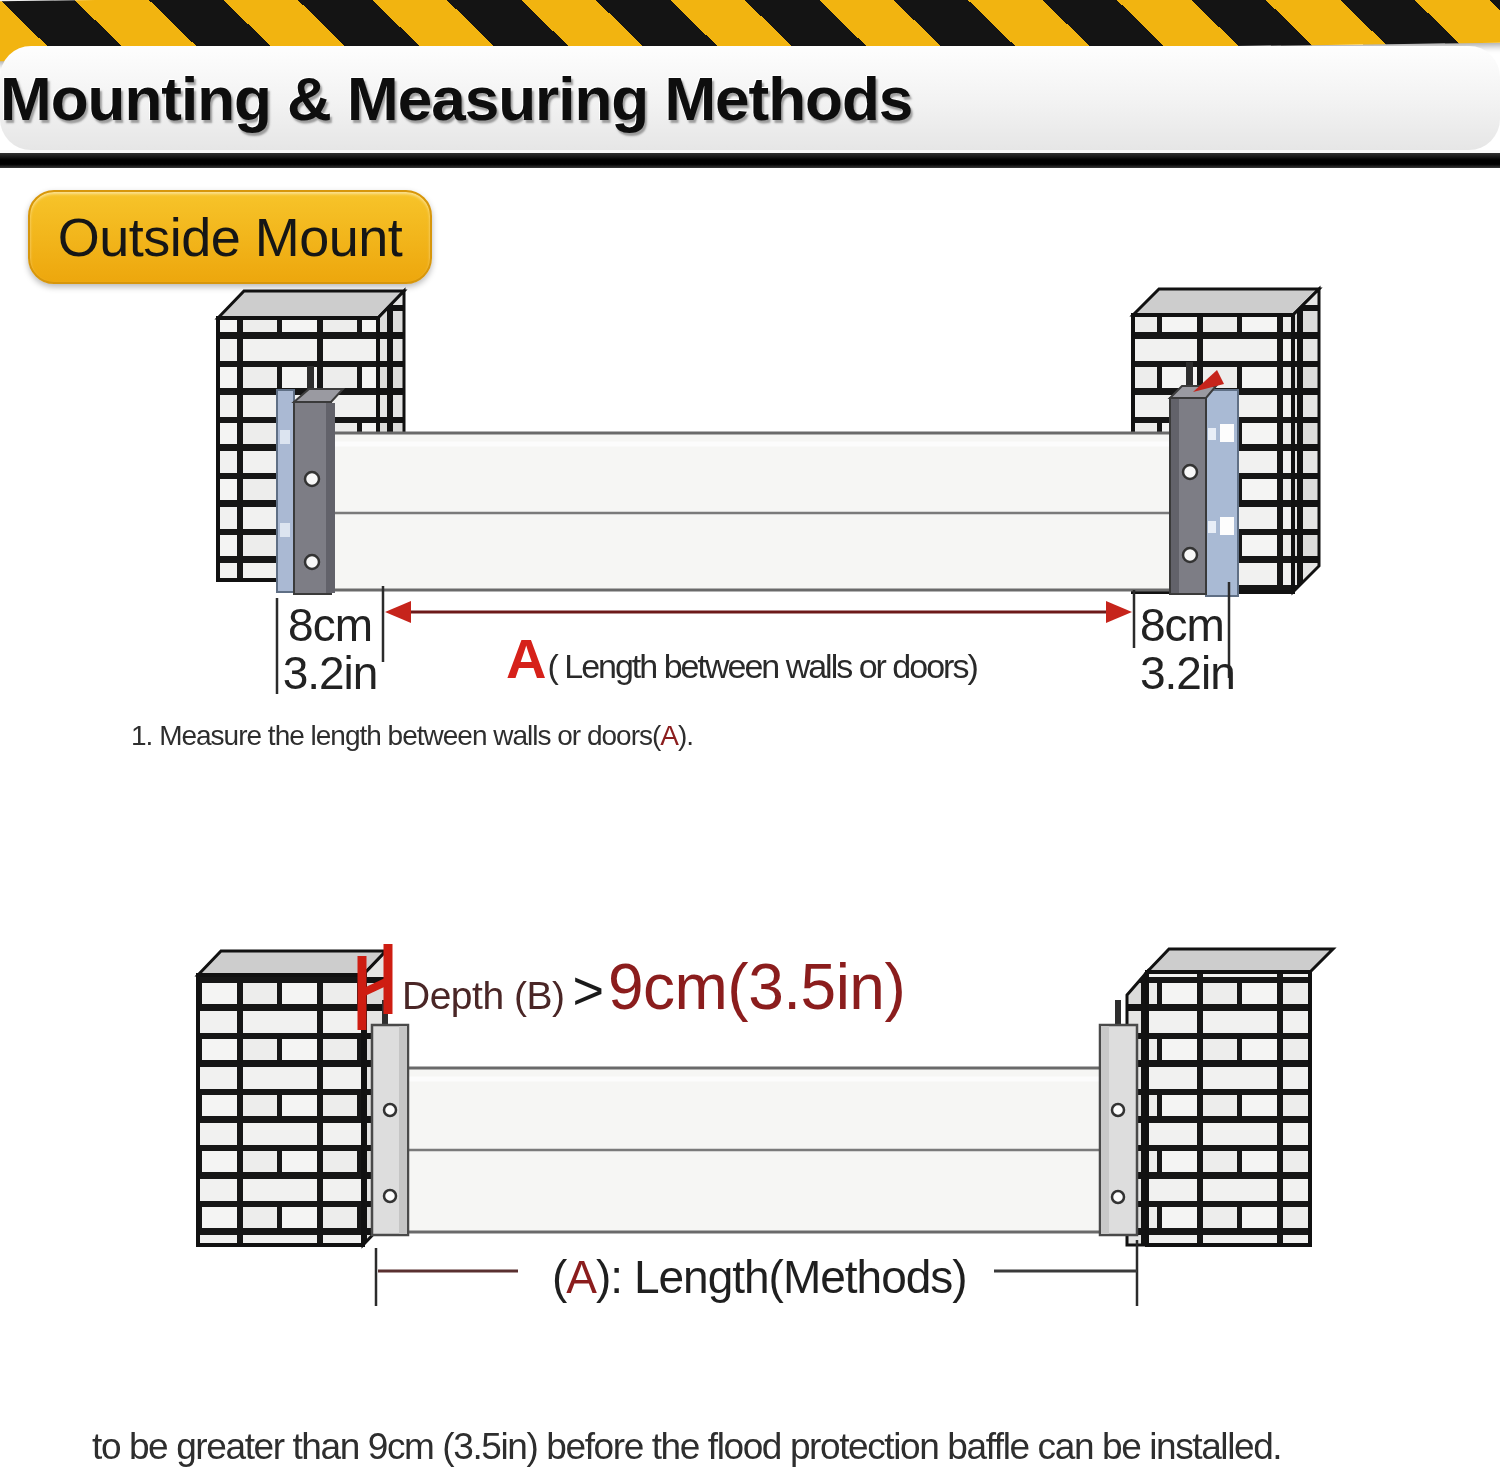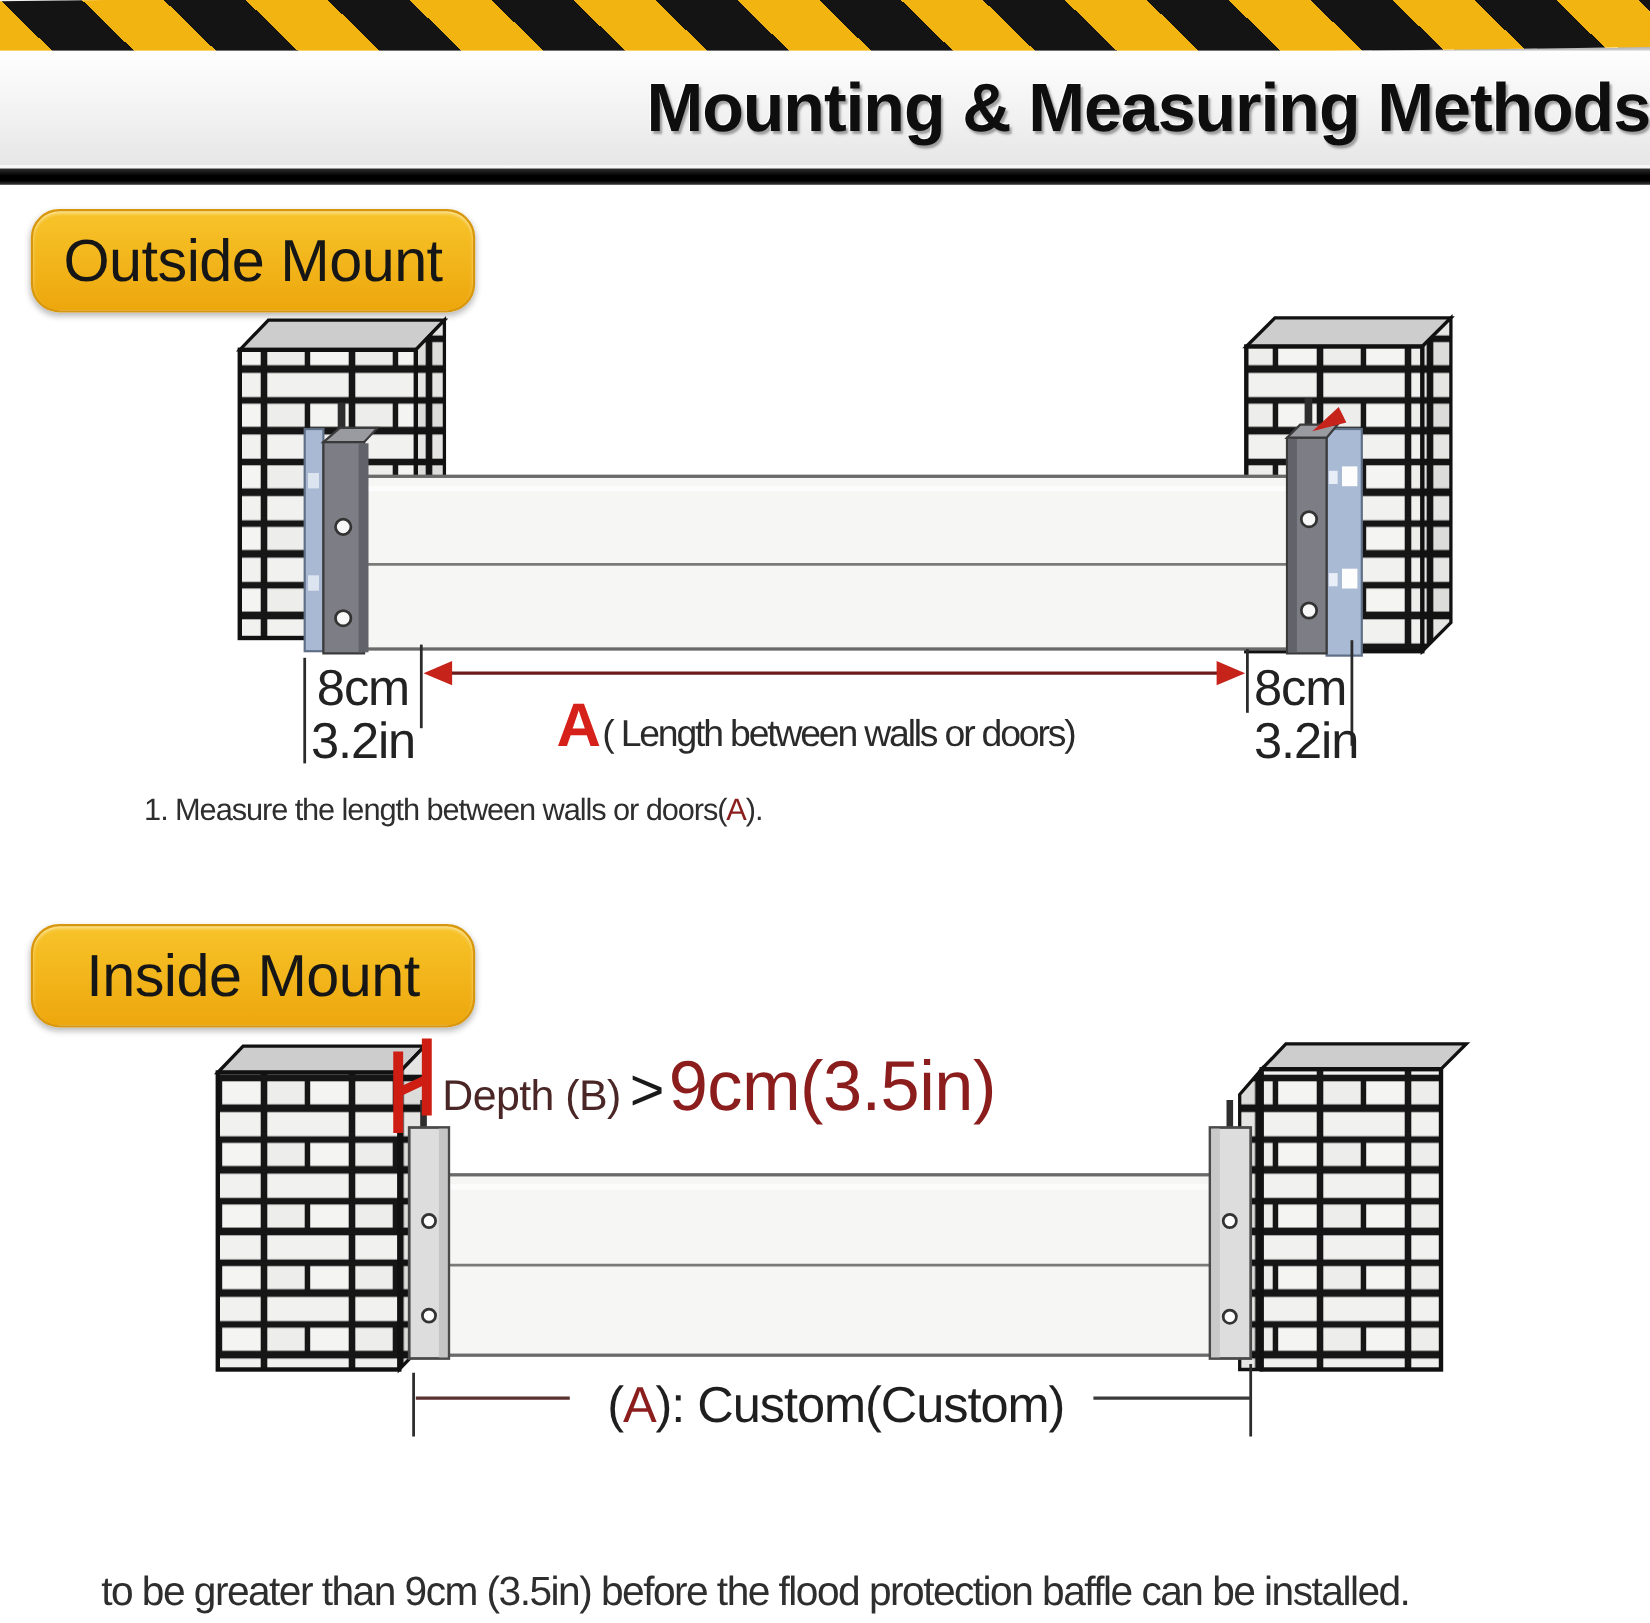--- a/index.html
+++ b/index.html
@@ -11,21 +11,21 @@
   
   .hazard {
     position:absolute; top:-8px; left:-12px; width:1524px; height:60px;
     background:repeating-linear-gradient(45deg,#f2b410 0 52px,#141414 52px 104px);
     transform:rotate(-0.7deg);
     box-shadow:0 3px 7px rgba(0,0,0,0.35);
   }
   .title-band {
     position:absolute; top:46px; left:0; width:1500px; height:104px;
     background:linear-gradient(180deg,#fefefe,#f2f2f2 55%,#e6e6e6);
-    display:flex; align-items:center; justify-content:flex-end;
+    display:flex; align-items:center; justify-content:flex-start;border-radius:31px;
   }
   .page-title {
     font-size:62px; font-weight:bold; letter-spacing:-1px; color:#0e0e0e;
     text-shadow:-1px -1px 0 #ffffff, 2px 3px 2px rgba(90,90,90,0.55);
     white-space:nowrap;
   }
   .title-divider {
     position:absolute; top:150px; left:0; width:1500px; height:15px;
     border-top:3px solid #f7f7f7;
     background:linear-gradient(180deg,#303030,#000 45%,#000 75%,#3a3a3a);
@@ -93,23 +93,20 @@
 
   <div class="hazard"></div>
   <div class="title-band">
     <div class="page-title">Mounting &amp; Measuring Methods</div>
   </div>
   <div class="title-divider"></div>
 
   <div class="badge outside">
     <span>Outside Mount</span>
   </div>
-  <div class="badge inside">
-    <span>Inside Mount</span>
-  </div>
 
   <svg class="diagram-svg" style="top:280px;" width="1500" height="420" viewBox="0 280 1500 420">
     <defs>
       <pattern id="pbA" width="80" height="56" patternUnits="userSpaceOnUse">
         <rect width="80" height="56" fill="#161616"></rect>
         <rect x="3" y="3" width="74" height="22" fill="#f1f1f0"></rect>
         <rect x="3" y="31" width="34" height="21" fill="#ededec"></rect>
         <rect x="42" y="31" width="35" height="21" fill="#f4f4f3"></rect>
       </pattern>
       <pattern id="psA" width="26" height="56" patternUnits="userSpaceOnUse">
@@ -259,20 +256,20 @@
 
   <div class="depth-label">
     <span class="d1">Depth (B)</span>
     <span class="gt">&gt;</span>
     <span class="d2">9cm(3.5in)</span>
   </div>
 
   <div class="length-label">
     <span>(</span>
       <span class="red-a">A</span>
-      <span>): Custom(Custom)</span>
+      <span>): Length(Methods)</span>
   </div>
 
   <div class="step s2-3">
     <span>to be greater than 9cm (3.5in) before the flood protection baffle can be installed.</span>
   </div>
 
 </div>
 
 </body></html>

